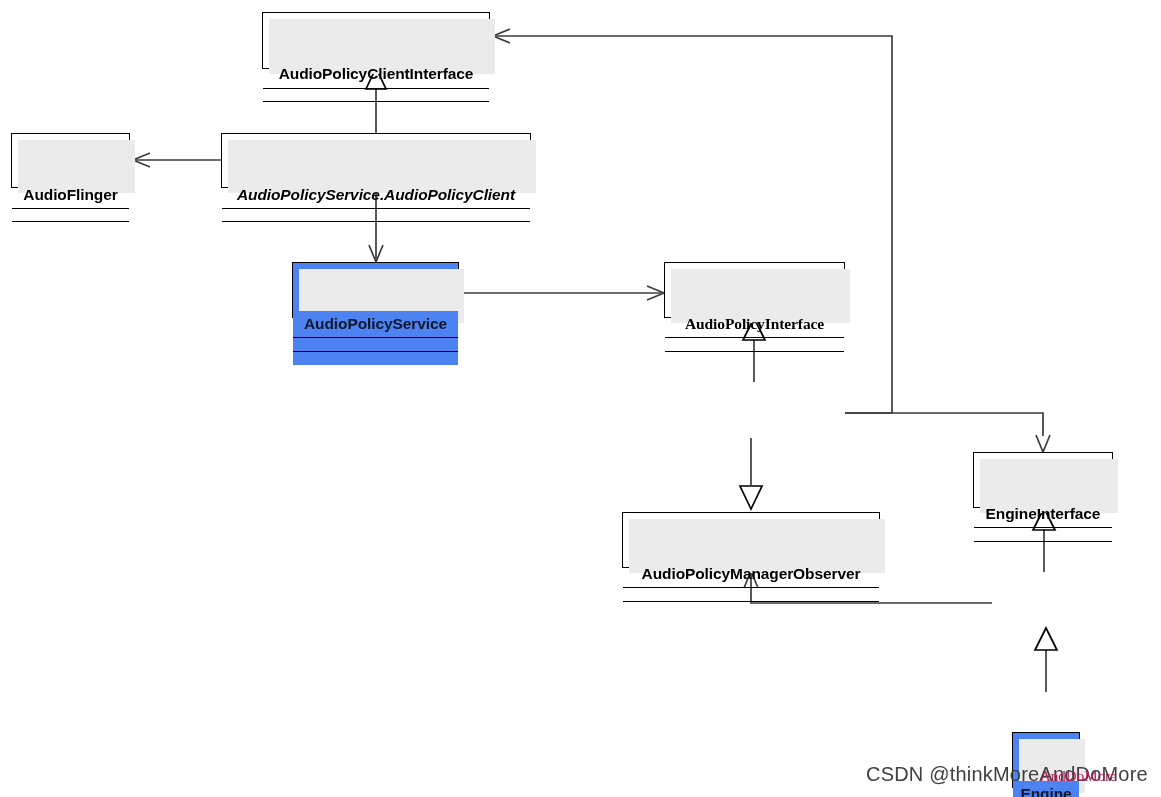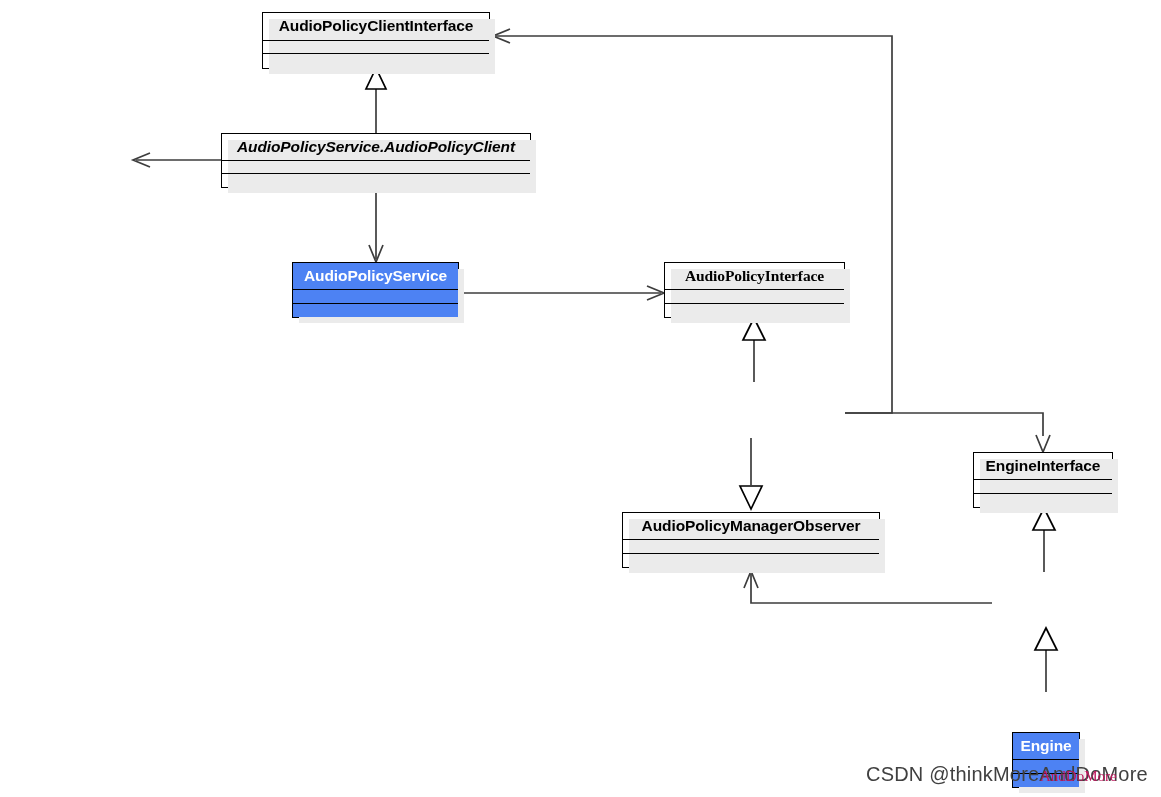--- a/index.html
+++ b/index.html
@@ -39,40 +39,41 @@
     display:flex;
     align-items:center;
     justify-content:center;
     font-size:15.5px;
     font-weight:bold;
     color:#000000;
     letter-spacing:-0.1px;
     white-space:nowrap;
     padding:0 8px;
     border-bottom:1.6px solid #000000;
+    margin-top:48px;
   }
   .uml-attrs{
     box-sizing:border-box;
     height:25%;
     border-bottom:1.6px solid #000000;
   }
   .uml-ops{
     box-sizing:border-box;
     height:25%;
   }
   
   .uml-class.hl{
     background:#4d82f3;
   }
   .uml-class.hl .uml-name,
   .uml-class.hl .uml-attrs,
   .uml-class.hl .uml-ops{
     background:#4d82f3;
   }
-  .uml-class.hl .uml-name{color:#ffffff;}
+  .uml-class.hl .uml-name{color:#0f172a;}
 
   
   .edges{
     position:absolute;
     left:0;top:0;
     width:1161px;height:797px;
     z-index:2;
     pointer-events:none;
   }
   .edges path, .edges line, .edges polyline{
@@ -186,20 +187,25 @@
       <polygon class="hollow" points="1046,628 1035,650 1057,650"></polygon>
     </g>
   </svg>
 
   <div class="uml-class" style="left:262px;top:12px;width:228px;height:57px;">
     <div class="uml-name">AudioPolicyClientInterface</div>
     <div class="uml-attrs"></div>
     <div class="uml-ops"></div>
   </div>
 
+  <div class="uml-class" style="left:11px;top:133px;width:119px;height:55px;">
+    <div class="uml-name">AudioFlinger</div>
+    <div class="uml-attrs"></div>
+    <div class="uml-ops"></div>
+  </div>
 
   <div class="uml-class" style="left:221px;top:133px;width:310px;height:55px;font-style:italic;">
     <div class="uml-name">AudioPolicyService.AudioPolicyClient</div>
     <div class="uml-attrs"></div>
     <div class="uml-ops"></div>
   </div>
 
   <div class="uml-class hl" style="left:292px;top:262px;width:167px;height:56px;">
     <div class="uml-name">AudioPolicyService</div>
     <div class="uml-attrs"></div>

